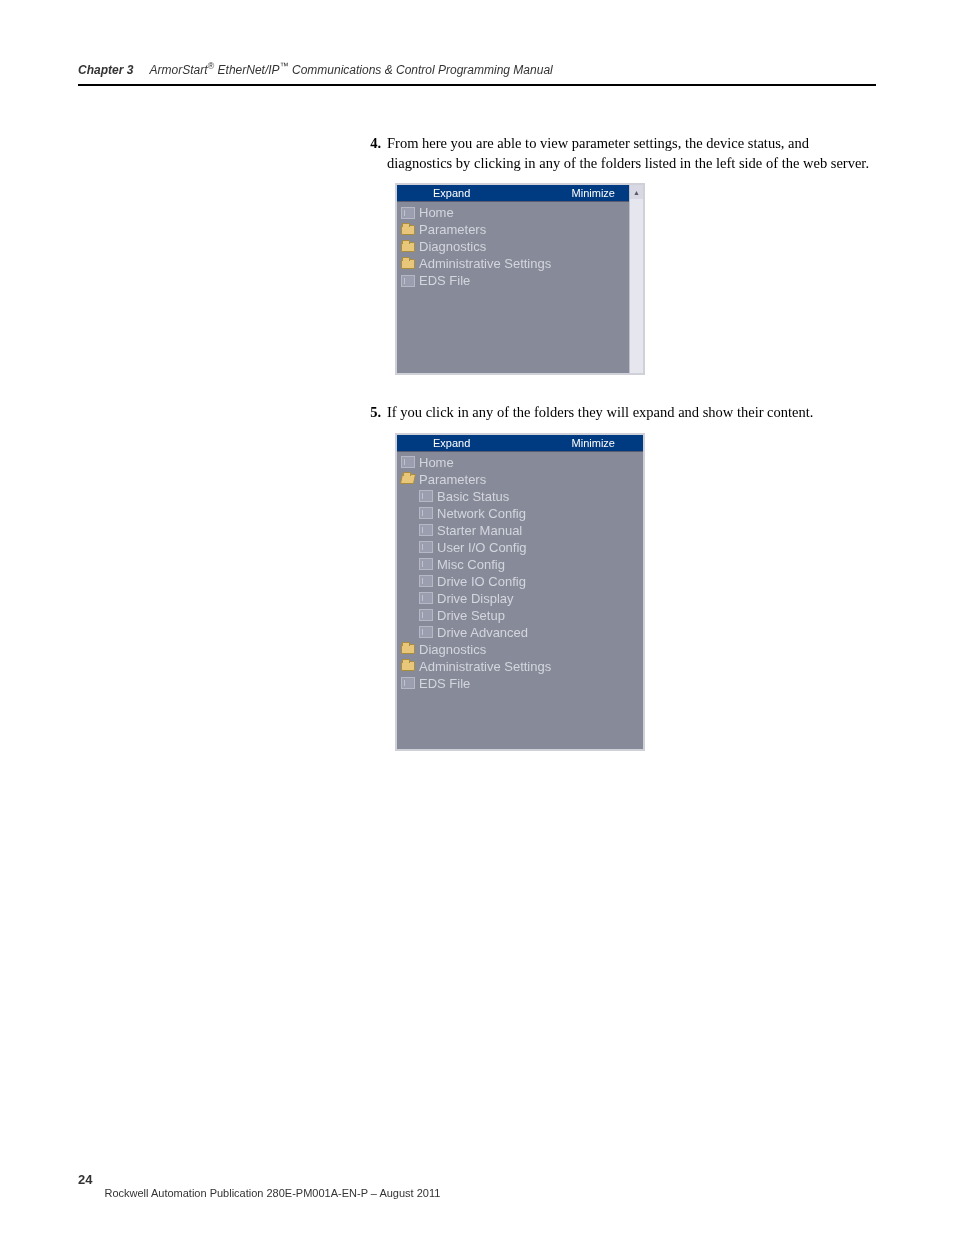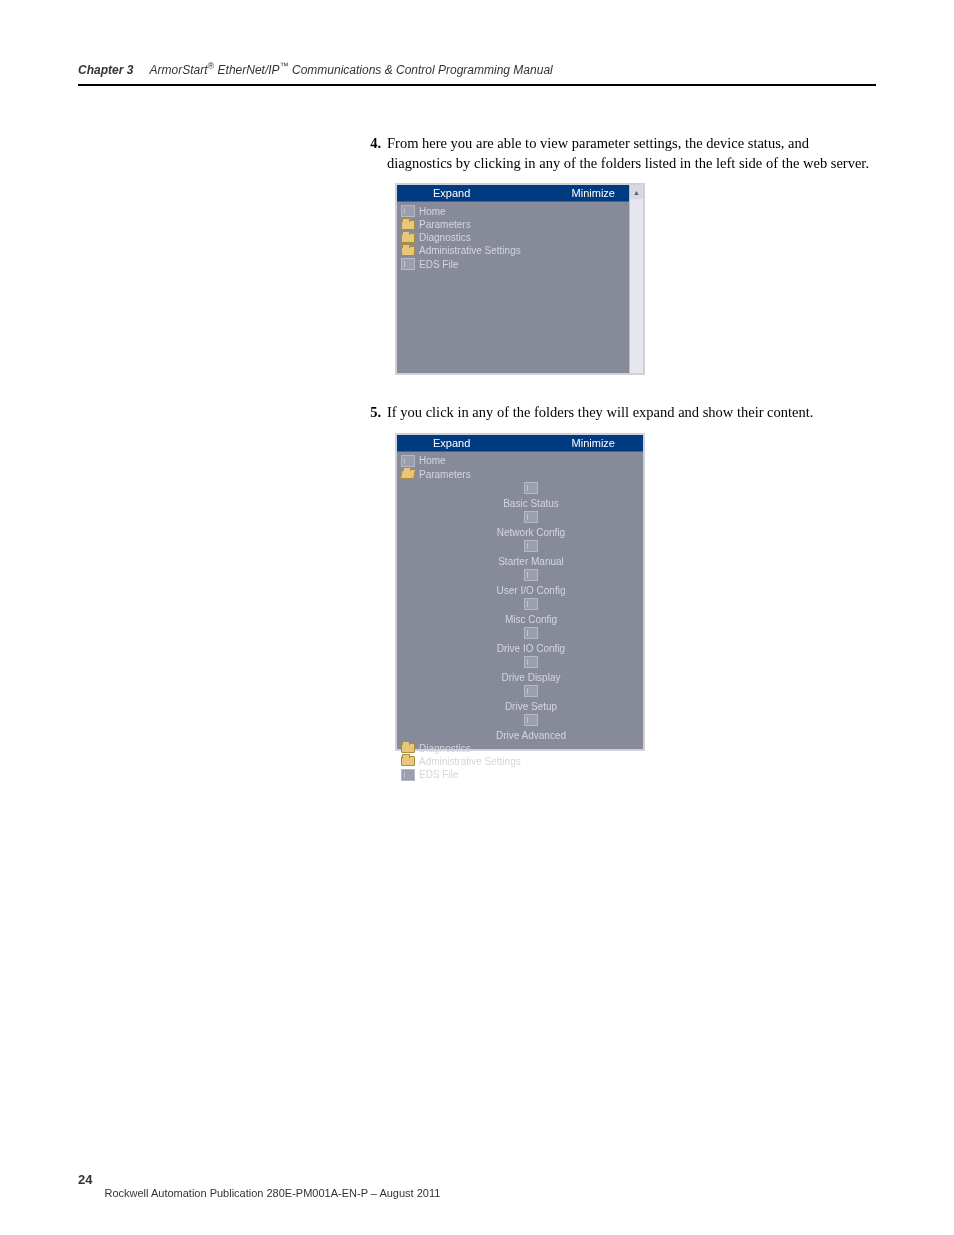--- a/index.html
+++ b/index.html
@@ -82,30 +82,30 @@
     justify-content: space-between;
     background: #003a80;
     color: #fff;
     font-size: 11px;
     padding: 2px 28px 2px 36px;
     border-bottom: 1px solid #5a5d72;
   }
   .nav-header span { cursor: default; }
   .tree {
     padding: 2px 0 2px 4px;
-    font-size: 10px;
+    font-size: 13px;
     color: #d4d6de;
   }
   .tree-row {
     display: flex;
     align-items: center;
     gap: 4px;
     padding: 1px 0;
   }
-  .tree-row.sub { padding-left: 18px; flex-direction: column; }
+  .tree-row.sub { padding-left: 18px; }
   .icon {
     width: 14px;
     height: 12px;
     display: inline-flex;
     align-items: center;
     justify-content: center;
     flex-shrink: 0;
   }
   .icon.file-icon {
     border: 1px solid #b6b8c6;

